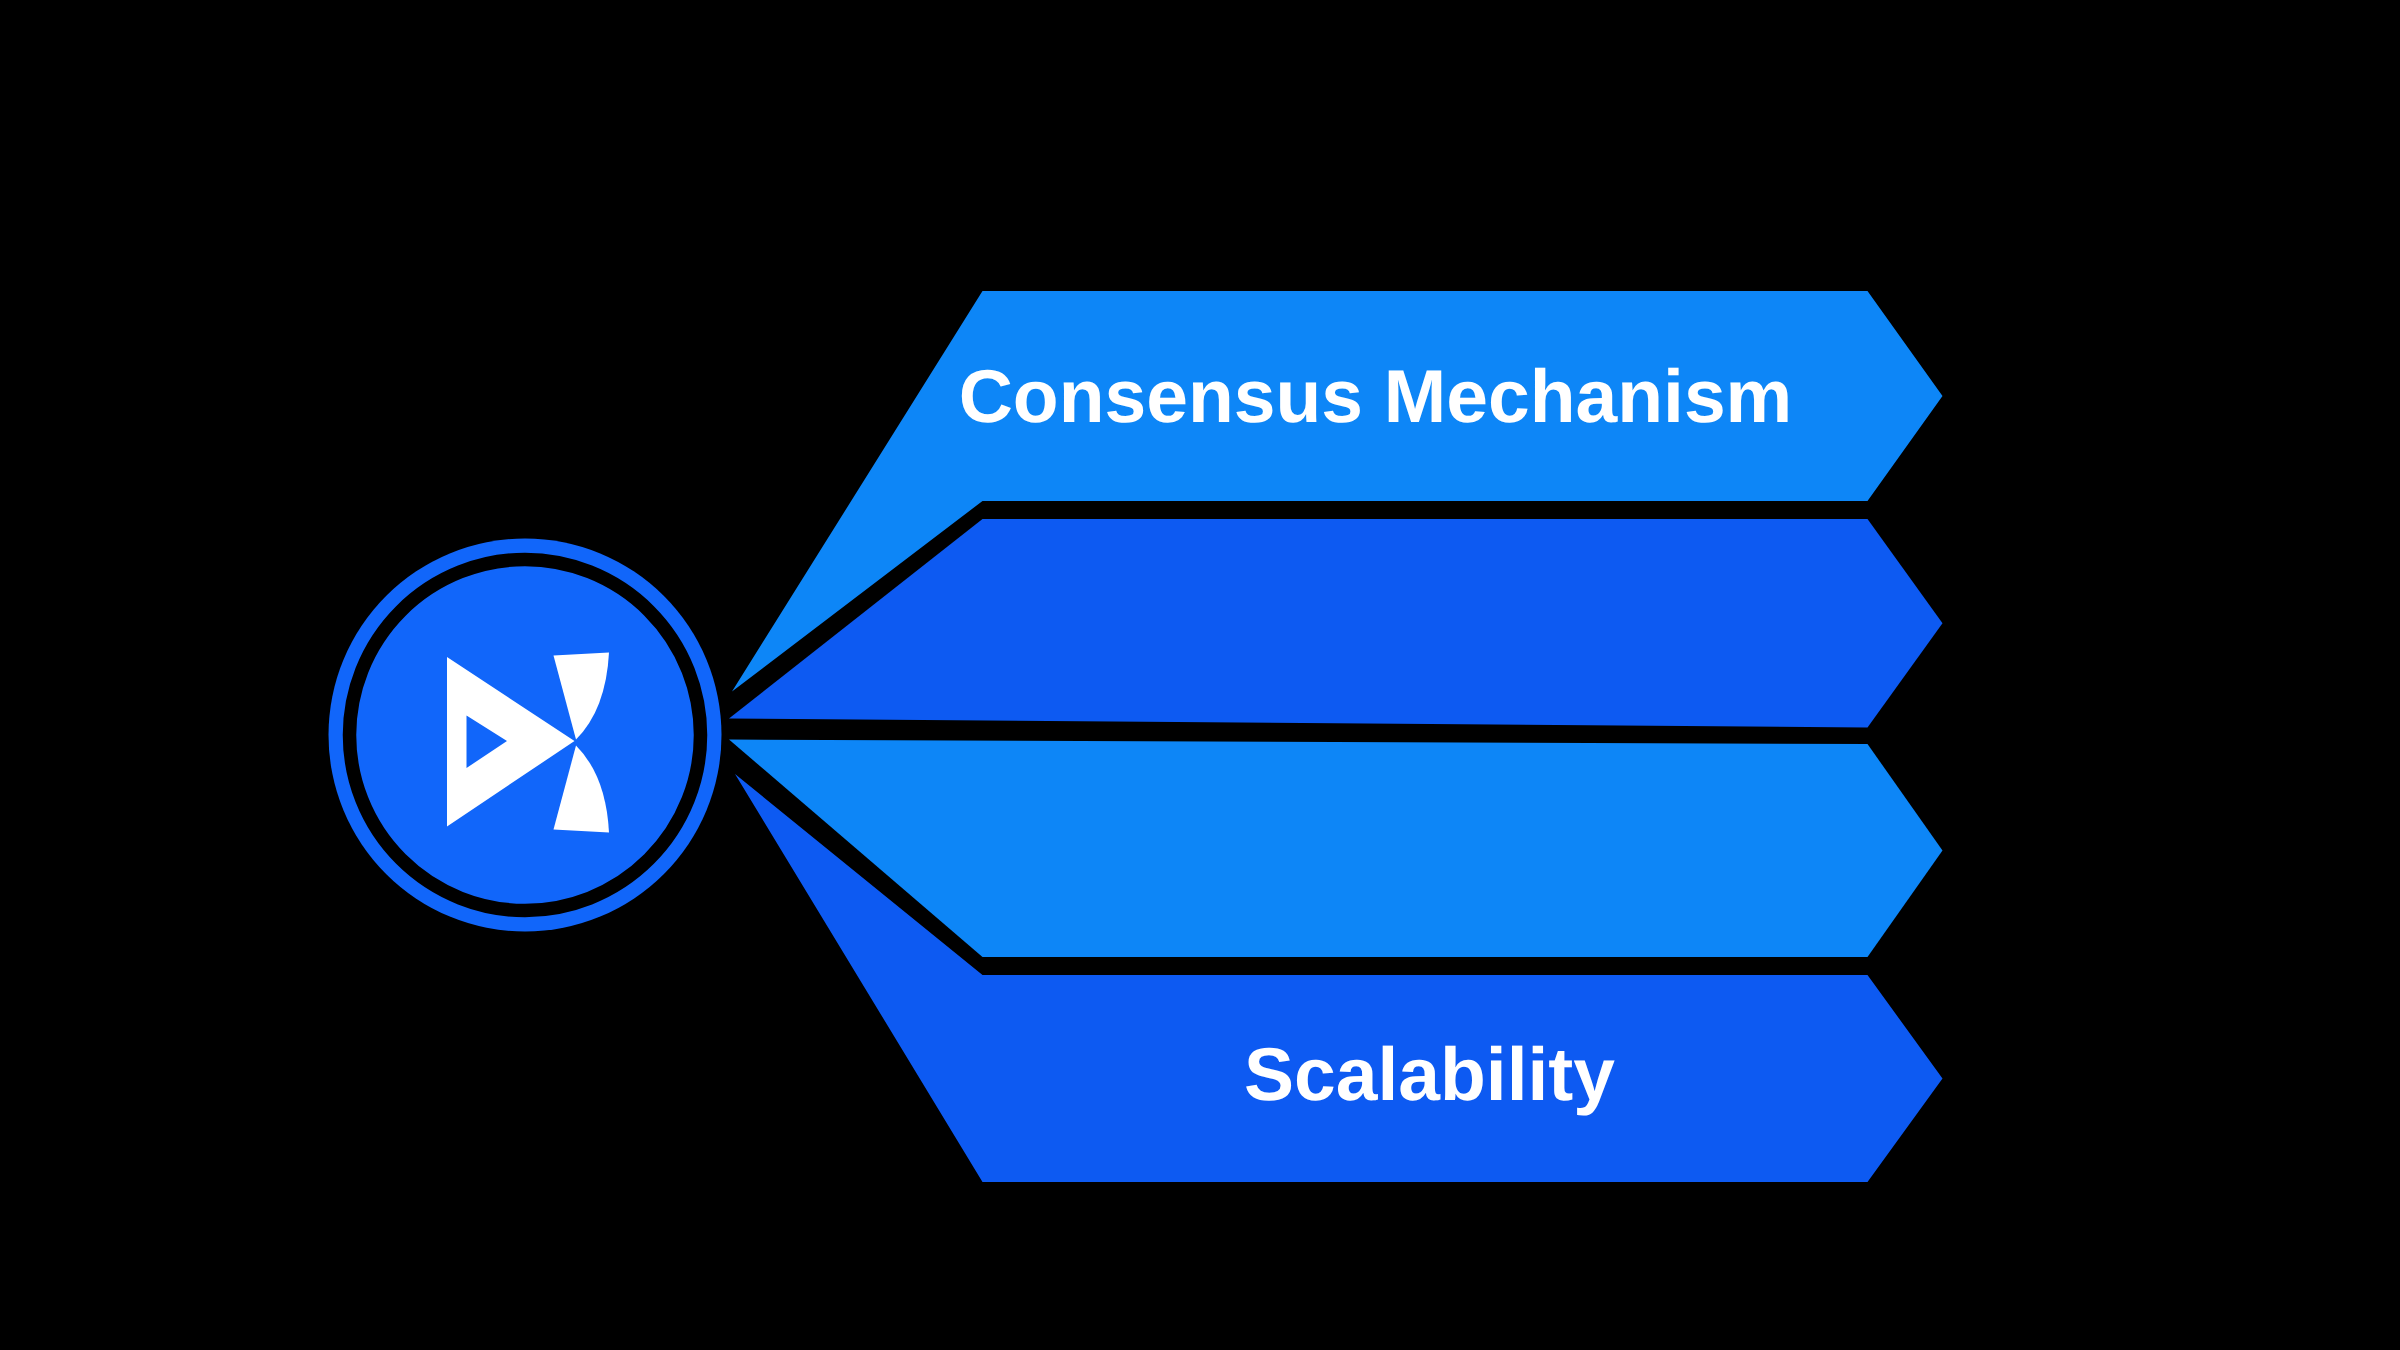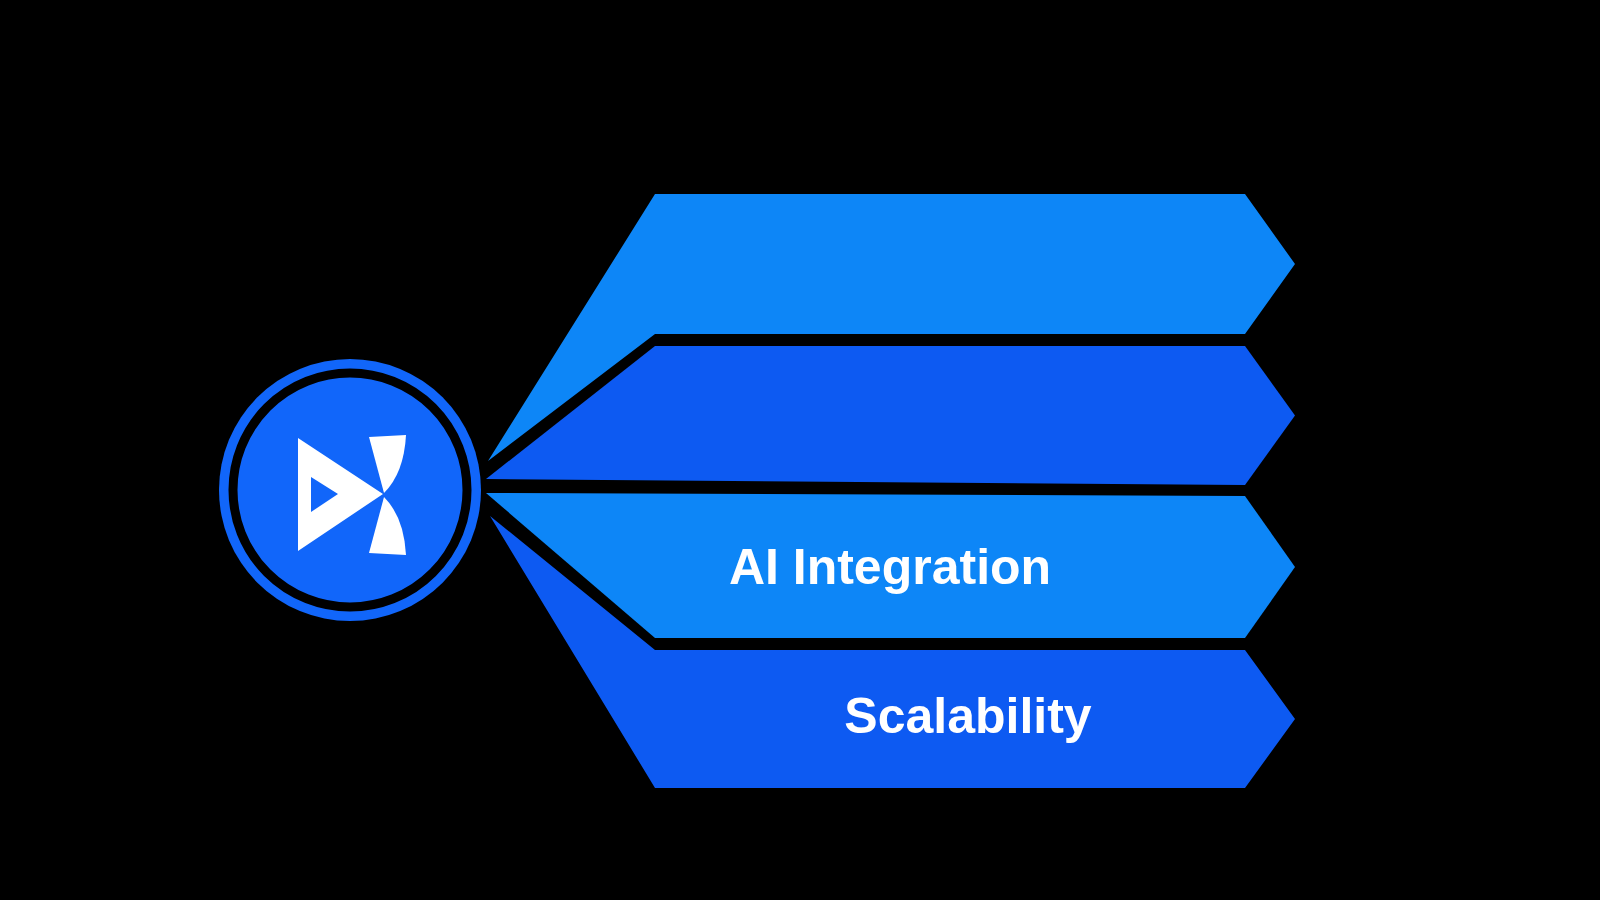--- a/index.html
+++ b/index.html
@@ -31,21 +31,21 @@
     font-size: 50px;
     line-height: 1;
     letter-spacing: 0px;
     pointer-events: none;
     white-space: nowrap;
   }
   
   .label-1 { left: 517px; top: 194px; height: 140px; }
   .label-2 { left: 506px; top: 346px; height: 139px; }
   .label-3 { left: 490px; top: 496px; height: 142px; }
-  .label-4 { left: 568px; top: 650px; height: 132px; }
+  .label-4 { left: 553px; top: 650px; height: 132px; }
 </style>
 </head>
 <body>
 
 <div class="stage">
 
   <svg width="1600" height="900" viewBox="0 0 1600 900">
 
     <g>
       <polygon points="488,461 655,194 1245,194 1295,264 1245,334 655,334" fill="#0d86f7"></polygon>
@@ -68,20 +68,20 @@
       <circle cx="350" cy="490" r="117" fill="none" stroke-width="9" stroke="#000000"></circle>
 
       <g>
         <path fill-rule="evenodd" d="M298,438 L383,494 L298,551 Z M311,477 L338,494 L311,512 Z" fill="#ffffff"></path>
         <path d="M369,437 L406,435 Q404,473 384,493 Z" fill="#ffffff"></path>
         <path d="M369,553 L406,555 Q404,517 384,497 Z" fill="#ffffff"></path>
       </g>
     </g>
   </svg>
 
-  <div class="banner-label label-3">
-    <span>AI Integration</span>
+  <div class="banner-label label-1">
+    <span>Consensus Mechanism</span>
   </div>
   <div class="banner-label label-4">
     <span>Scalability</span>
   </div>
 
 </div>
 
 </body></html>

